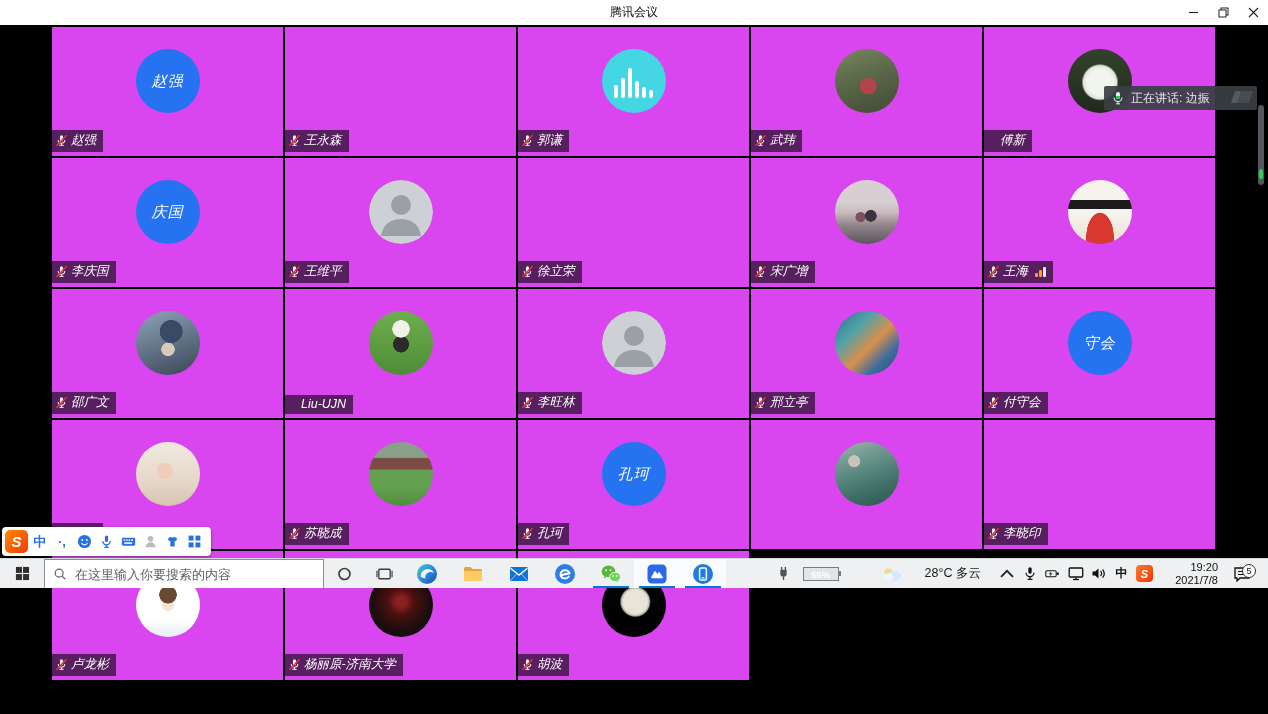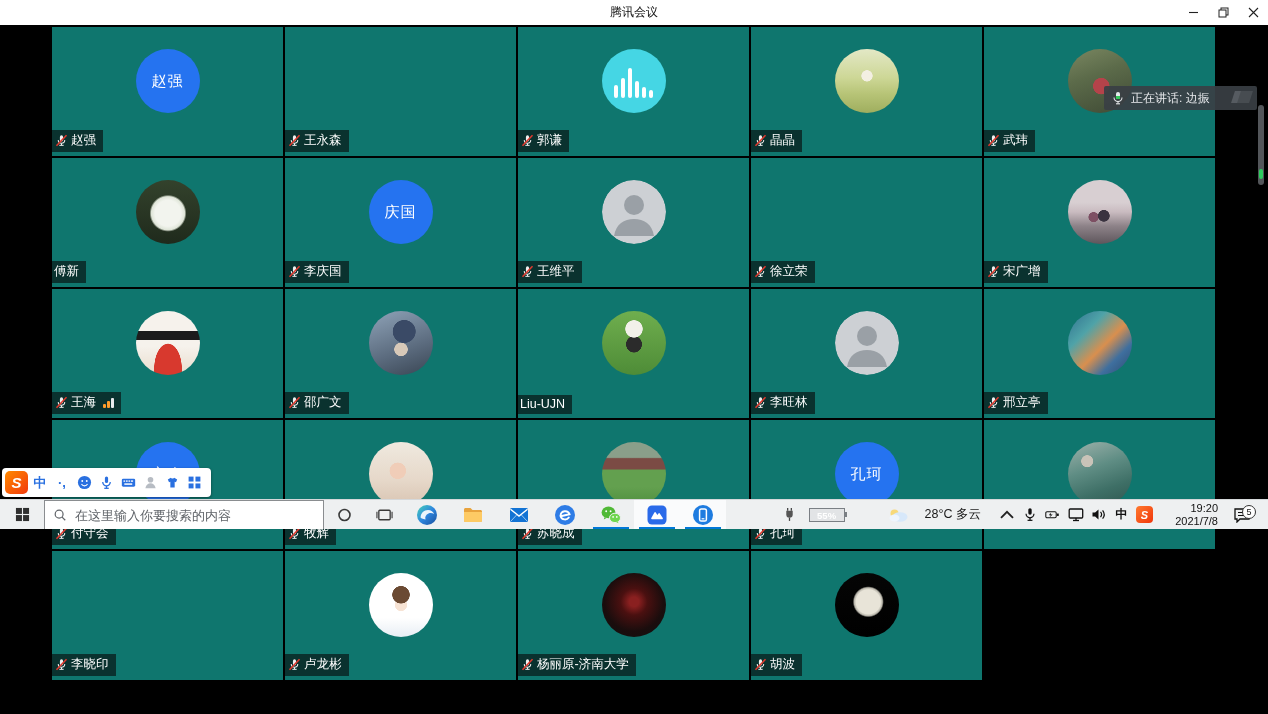--- a/index.html
+++ b/index.html
@@ -1,43 +1,43 @@
 <!DOCTYPE html>
 <html><head>
 <meta charset="utf-8">
 <style>
   * { margin:0; padding:0; box-sizing:border-box; }
   html,body { width:1268px; height:714px; overflow:hidden; background:#000;
     font-family:"Liberation Sans","DejaVu Sans",sans-serif; }
-  .app { position:absolute; inset:0; width:1268px; height:529px; }
+  .app { position:absolute; inset:0; width:1268px; height:588px; }
 
   
   .titlebar { position:absolute; top:0; left:0; width:1268px; height:25px; background:#ffffff;
     display:flex; align-items:center; justify-content:center; }
   .tb-title { font-size:12px; color:#111; }
   .win-controls { position:absolute; right:0; top:0; height:25px; display:flex; }
   .wc-btn { width:30px; height:25px; display:flex; align-items:center; justify-content:center;
     background:transparent; border:none; cursor:default; }
   .wc-btn svg { width:11px; height:11px; }
 
   
   .stage { position:absolute; top:25px; left:0; width:1268px; height:659px; background:#000; overflow:hidden; }
   .vgrid { position:absolute; left:52px; top:2px; width:1163px;
     display:grid; grid-template-columns:repeat(5,231px); grid-auto-rows:129px; gap:2px; }
-  .cell { position:relative; background:#0f766e; overflow:hidden; }
+  .cell { position:relative; background:#d946ef; overflow:hidden;font-style:italic; }
   .avatar { position:absolute; left:50%; top:22px; transform:translateX(-50%);
     width:64px; height:64px; border-radius:50%; overflow:hidden;
     display:flex; align-items:center; justify-content:center; }
   .avatar-initials { color:#fff; font-size:15px; letter-spacing:1px; }
   .bars { display:flex; align-items:flex-end; gap:3px; height:34px; }
   .bar { width:4px; background:#fff; border-radius:2px; }
   .name-label { position:absolute; left:0; bottom:4px; display:flex; align-items:center; gap:3px;
     background:rgba(8,8,8,.62); color:#fff; font-size:12.5px; padding:2px 7px 3px 3px; max-width:96%;
     white-space:nowrap; }
-  .name-label.no-mic { padding-left:2px; }
+  .name-label.no-mic { padding-left:16px; }
   .mic-ico svg { width:13px; height:13px; display:block; }
   .sig-ico { display:flex; align-items:flex-end; gap:1.5px; margin-left:4px; height:10px; }
   .sig-ico i { display:block; width:2.5px; border-radius:1px; }
 
   
   .speaking-banner { position:absolute; top:61px; right:11px; width:153px; height:24px;
     background:rgba(58,63,68,.92); border-radius:2px; display:flex; align-items:center;
     padding:0 8px; z-index:5; }
   .sb-mic svg { width:12px; height:14px; display:block; }
   .sb-text { color:#e8eaed; font-size:12px; margin-left:7px; white-space:nowrap; }
@@ -82,21 +82,21 @@
   .app-btn.hl { background:#fafbfc; }
   .tb-spacer { flex:1; }
   .tray { display:flex; align-items:center; }
   .battery-widget { display:flex; align-items:center; gap:14px; margin-right:42px; }
   .battery-widget svg { width:11px; height:15px; }
   .batt { position:relative; width:36px; height:14px; border:1px solid #7a7f84; background:#e2e4e6; }
   .batt::after { content:""; position:absolute; right:-3px; top:3.5px; width:2.5px; height:5px; background:#7a7f84; }
   .batt-fill { height:100%; background:#3aa93f; }
   .batt-label { position:absolute; inset:0; font-size:9.5px; font-weight:bold; color:#fff;
     text-align:center; line-height:13px; }
-  .weather { display:flex; align-items:center; gap:16px; margin-right:14px; }
+  .weather { display:flex; align-items:center; gap:22px; margin-right:14px; }
   .weather svg { width:22px; height:16px; }
   .weather-text { font-size:12.5px; color:#1a1a1a; }
   .tray-ico { width:23px; height:30px; background:none; border:none; display:flex; align-items:center;
     justify-content:center; cursor:default; font-size:12px; font-weight:bold; color:#111; }
   .tray-ico svg { width:16px; height:15px; }
   .sogou-tray { width:17px; height:17px; border-radius:4px; background:linear-gradient(135deg,#ff7a2f,#f0360a);
     color:#fff; font-size:11px; font-weight:bold; font-style:italic; display:flex; align-items:center; justify-content:center; }
   .clock { width:66px; text-align:right; font-size:11px; color:#111; line-height:13px; padding-right:4px;
     display:flex; flex-direction:column; justify-content:center; background:none; border:none; }
   .action-btn { width:40px; position:relative; }
@@ -181,35 +181,20 @@
             <span class="mic-ico">
               <svg viewBox="0 0 14 14" xmlns="http://www.w3.org/2000/svg">
                 <rect x="5.3" y="1.4" width="3.4" height="6.6" rx="1.7" fill="#f0f0f0"></rect>
   <path d="M3.5 6.4a3.5 3.5 0 0 0 7 0" fill="none" stroke="#f0f0f0" stroke-width="1.1"></path>
   <line x1="7" y1="10" x2="7" y2="12" stroke="#f0f0f0" stroke-width="1.1"></line>
   <line x1="4.7" y1="12.2" x2="9.3" y2="12.2" stroke="#f0f0f0" stroke-width="1.1"></line>
   <line x1="1.6" y1="12.6" x2="12.4" y2="1.4" stroke="#e0392e" stroke-width="1.7"></line>
               </svg>
             </span>
             <span>郭谦</span>
-          </div>
-        </div>
-        <div class="cell">
-          <div class="avatar" style="background: radial-gradient(circle at 50% 42%, rgb(243, 239, 226) 0px, rgb(243, 239, 226) 11%, rgba(0, 0, 0, 0) 12%), linear-gradient(rgb(227, 232, 198) 0%, rgb(205, 215, 150) 45%, rgb(183, 196, 119) 70%, rgb(159, 174, 94) 100%);"></div>
-          <div class="name-label">
-            <span class="mic-ico">
-              <svg viewBox="0 0 14 14" xmlns="http://www.w3.org/2000/svg">
-                <rect x="5.3" y="1.4" width="3.4" height="6.6" rx="1.7" fill="#f0f0f0"></rect>
-  <path d="M3.5 6.4a3.5 3.5 0 0 0 7 0" fill="none" stroke="#f0f0f0" stroke-width="1.1"></path>
-  <line x1="7" y1="10" x2="7" y2="12" stroke="#f0f0f0" stroke-width="1.1"></line>
-  <line x1="4.7" y1="12.2" x2="9.3" y2="12.2" stroke="#f0f0f0" stroke-width="1.1"></line>
-  <line x1="1.6" y1="12.6" x2="12.4" y2="1.4" stroke="#e0392e" stroke-width="1.7"></line>
-              </svg>
-            </span>
-            <span>晶晶</span>
           </div>
         </div>
         <div class="cell">
           <div class="avatar" style="background: radial-gradient(circle at 52% 58%, rgb(181, 67, 74) 0px, rgb(181, 67, 74) 16%, rgba(0, 0, 0, 0) 17%), linear-gradient(160deg, rgb(122, 135, 97) 0%, rgb(92, 107, 74) 40%, rgb(63, 74, 53) 100%);"></div>
           <div class="name-label">
             <span class="mic-ico">
               <svg viewBox="0 0 14 14" xmlns="http://www.w3.org/2000/svg">
                 <rect x="5.3" y="1.4" width="3.4" height="6.6" rx="1.7" fill="#f0f0f0"></rect>
   <path d="M3.5 6.4a3.5 3.5 0 0 0 7 0" fill="none" stroke="#f0f0f0" stroke-width="1.1"></path>
   <line x1="7" y1="10" x2="7" y2="12" stroke="#f0f0f0" stroke-width="1.1"></line>

